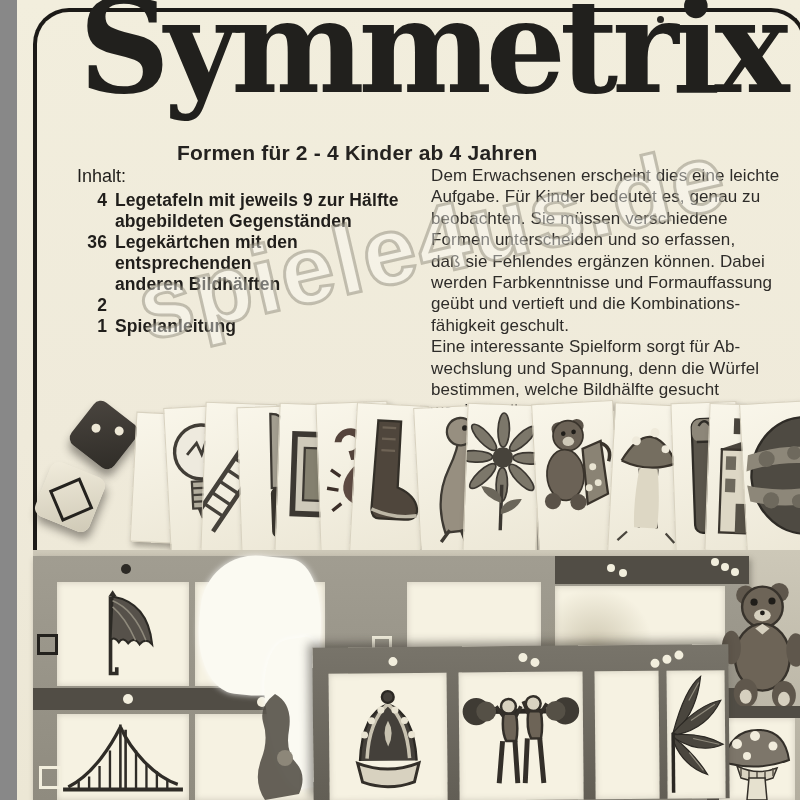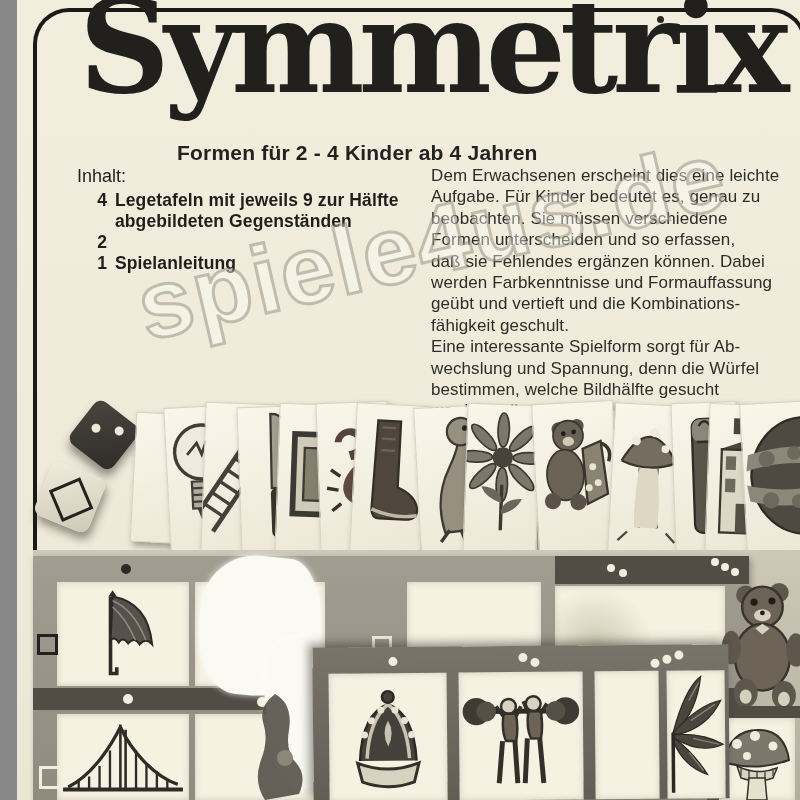--- a/index.html
+++ b/index.html
@@ -79,20 +79,25 @@
   <div class="sub2">Formen für 2 - 4 Kinder ab 4 Jahren</div>
 
   <div class="leftcol">
     <div class="inhalt">Inhalt:</div>
     <div class="c-row">
       <span class="c-qty">4</span>
       <span class="c-text lines">Legetafeln mit jeweils 9 zur Hälfte
 abgebildeten Gegenständen</span>
     </div>
     <div class="c-row">
+      <span class="c-qty">36</span>
+      <span class="c-text lines">Legekärtchen mit den entsprechenden
+anderen Bildhälften</span>
+    </div>
+    <div class="c-row">
       <span class="c-qty">2</span>
     </div>
     <div class="c-row">
       <span class="c-qty">1</span>
       <span class="c-text lines">Spielanleitung</span>
     </div>
   </div>
 
   <div class="rightcol lines">Dem Erwachsenen erscheint dies eine leichte
 Aufgabe. Für Kinder bedeutet es, genau zu

